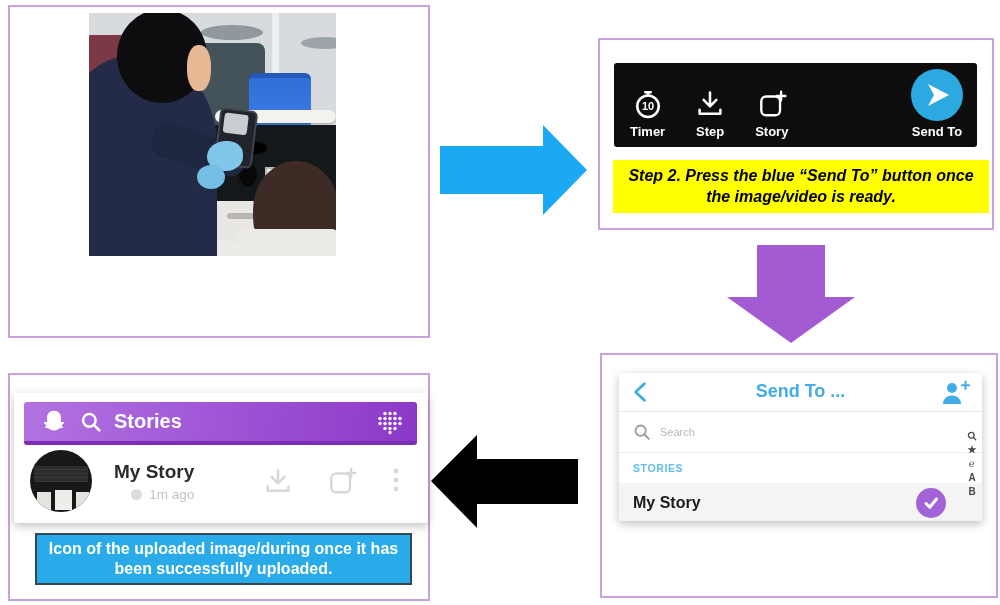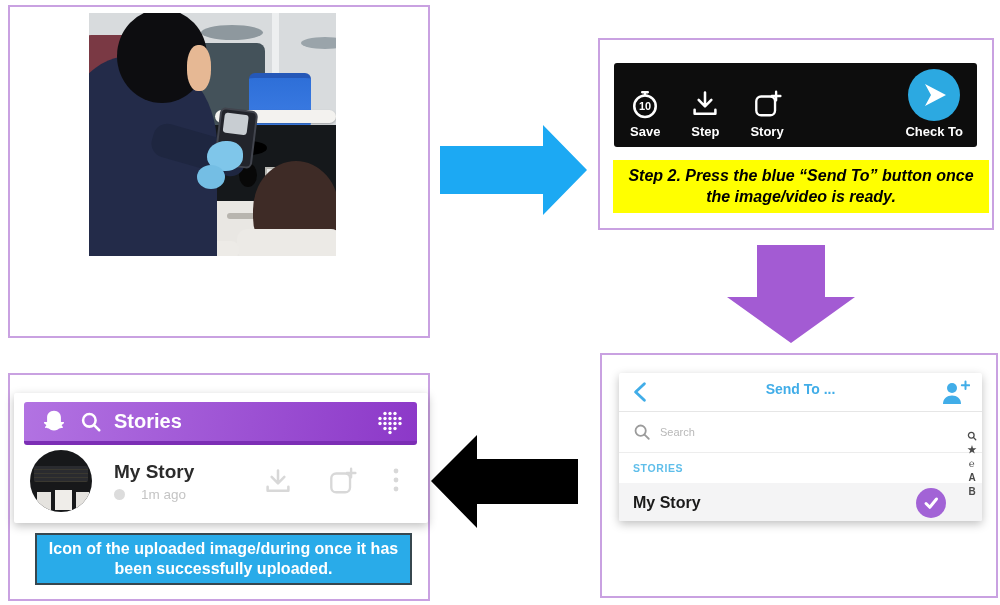--- a/index.html
+++ b/index.html
@@ -52,21 +52,21 @@
   .tb-item{display:flex;flex-direction:column;align-items:center;gap:5px;margin-right:30px;}
   .tb-label{color:#fff;font-weight:bold;font-size:13px;}
   .tb-send{margin-left:auto;display:flex;flex-direction:column;align-items:center;gap:3px;}
   .send-circle{width:52px;height:52px;border-radius:50%;background:#2CA9E1;display:flex;align-items:center;justify-content:center;}
 
   
   .card{position:absolute;background:#fff;box-shadow:0 3px 10px rgba(0,0,0,.25);border-radius:2px;}
   #sendto{left:17px;top:18px;width:363px;height:148px;overflow:hidden;}
   .st-header{position:relative;height:38px;border-bottom:1px solid #E6E6E6;}
   .st-back{position:absolute;left:12px;top:8px;}
-  .st-title{position:absolute;left:0;right:0;top:8px;text-align:center;color:#41ADE8;font-size:14px;font-weight:bold;}
+  .st-title{position:absolute;left:0;right:0;top:8px;text-align:center;color:#41ADE8;font-size:18px;font-weight:bold;}
   .st-add{position:absolute;right:12px;top:7px;}
   .st-search{position:relative;height:40px;border-bottom:1px solid #EDEDED;display:flex;align-items:center;padding-left:14px;gap:9px;}
   .st-search-text{color:#B8B8B8;font-size:11px;}
   .st-section{height:30px;display:flex;align-items:center;padding-left:14px;color:#5FBEEA;font-size:10.5px;font-weight:bold;letter-spacing:.6px;}
   .st-row{position:relative;height:40px;background:#F4F4F5;display:flex;align-items:center;padding-left:14px;
           color:#1A1A1A;font-size:16px;font-weight:600;}
   .st-check{position:absolute;right:36px;top:5px;width:30px;height:30px;border-radius:50%;background:#A263D6;
             display:flex;align-items:center;justify-content:center;}
   .st-index{position:absolute;right:5px;top:58px;display:flex;flex-direction:column;align-items:center;gap:3px;
             font-size:10px;line-height:11px;color:#4A4A4A;font-weight:bold;}
@@ -81,21 +81,21 @@
   .srow{position:absolute;left:10px;top:52px;width:393px;height:72px;display:flex;align-items:center;}
   .avatar{width:62px;height:62px;border-radius:50%;background:#17181A;overflow:hidden;position:relative;margin-left:6px;flex:none;}
   .avatar div{position:absolute;}
   .av-cap{left:4px;top:16px;width:54px;height:16px;background:#222327;border-radius:2px;
           background-image:repeating-linear-gradient(180deg,#2A2B2F 0 3px,#3A3830 3px 4px);}
   .av-r1{left:7px;top:42px;width:14px;height:18px;background:#E5E3DF;}
   .av-r2{left:25px;top:40px;width:17px;height:20px;background:#EFEDE9;}
   .av-r3{left:46px;top:42px;width:13px;height:18px;background:#E5E3DF;}
   .srow-text{margin-left:22px;}
   .srow-title{font-size:19px;font-weight:600;color:#2B2B2B;}
-  .srow-sub{display:flex;align-items:center;gap:16px;margin-top:4px;color:#C4C4C4;font-size:13.5px;}
+  .srow-sub{display:flex;align-items:center;gap:7px;margin-top:4px;color:#C4C4C4;font-size:13.5px;justify-content:flex-end;}
   .sub-dot{width:11px;height:11px;border-radius:50%;background:#DCDCDC;}
   .srow-icons{margin-left:auto;display:flex;align-items:center;gap:34px;padding-right:16px;}
 </style>
 </head>
 <body>
 
 <div class="canvas">
 
   <div class="panel" id="panel1">
     <div class="photo">
@@ -129,42 +129,42 @@
   </div>
 
   <div class="panel" id="panel2">
     <div class="toolbar">
       <div class="tb-item">
         <svg width="30" height="30" viewBox="0 0 26 26">
           <path d="M10.5 2.8h5M13 2.8v2.6" stroke="#fff" stroke-width="2" stroke-linecap="round" fill="none"></path>
           <circle cx="13" cy="15" r="9.3" stroke="#fff" stroke-width="2.2" fill="none"></circle>
           <text x="13" y="18.6" text-anchor="middle" font-size="9.5" font-weight="bold" fill="#fff" font-family="Liberation Sans, sans-serif">10</text>
         </svg>
-        <span class="tb-label">Save</span>
+        <span class="tb-label">Timer</span>
       </div>
       <div class="tb-item">
         <svg width="30" height="30" viewBox="0 0 26 26">
           <path d="M13 3v11M7.5 9.5 13 15l5.5-5.5M4 18v3.5h18V18" fill="none" stroke="#fff" stroke-width="2.2" stroke-linecap="round" stroke-linejoin="round"></path>
         </svg>
         <span class="tb-label">Step</span>
       </div>
       <div class="tb-item">
         <svg width="30" height="30" viewBox="0 0 28 28">
           <rect x="4" y="7" width="17.5" height="17.5" rx="4.5" fill="none" stroke="#fff" stroke-width="2.2"></rect>
           <path d="M22.5 2.5v8M18.5 6.5h8" stroke="#fff" stroke-width="2.2" stroke-linecap="round" fill="none"></path>
         </svg>
         <span class="tb-label">Story</span>
       </div>
       <div class="tb-send">
         <div class="send-circle">
           <svg width="30" height="30" viewBox="0 0 30 30">
             <polygon points="6,4 27,15 6,26 12,15" fill="#fff"></polygon>
           </svg>
         </div>
-        <span class="tb-label">Check To</span>
+        <span class="tb-label">Send To</span>
       </div>
     </div>
     <div class="cap cap-yellow" style="left:13px;top:120px;width:376px;height:53px;font-style:italic;">Step 2. Press the blue “Send To” button once the image/video is ready.</div>
   </div>
 
   <div class="panel" id="panel3">
     <div class="card" id="sendto">
       <div class="st-header">
         <svg class="st-back" width="18" height="22" viewBox="0 0 16 20">
           <path d="M12 2.5 4 10l8 7.5" fill="none" stroke="#41ADE8" stroke-width="2.6" stroke-linecap="round" stroke-linejoin="round"></path>

